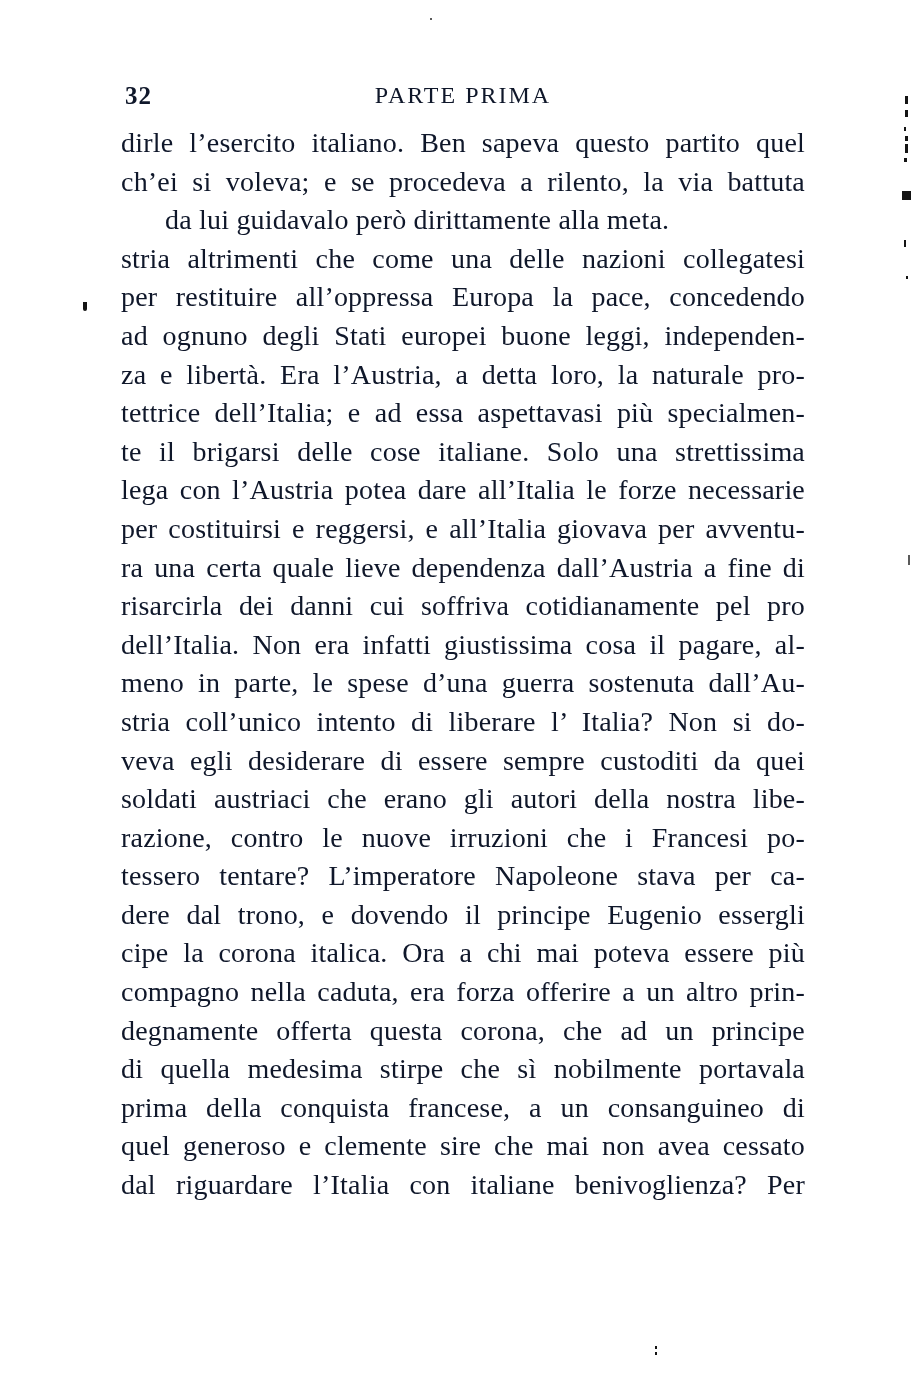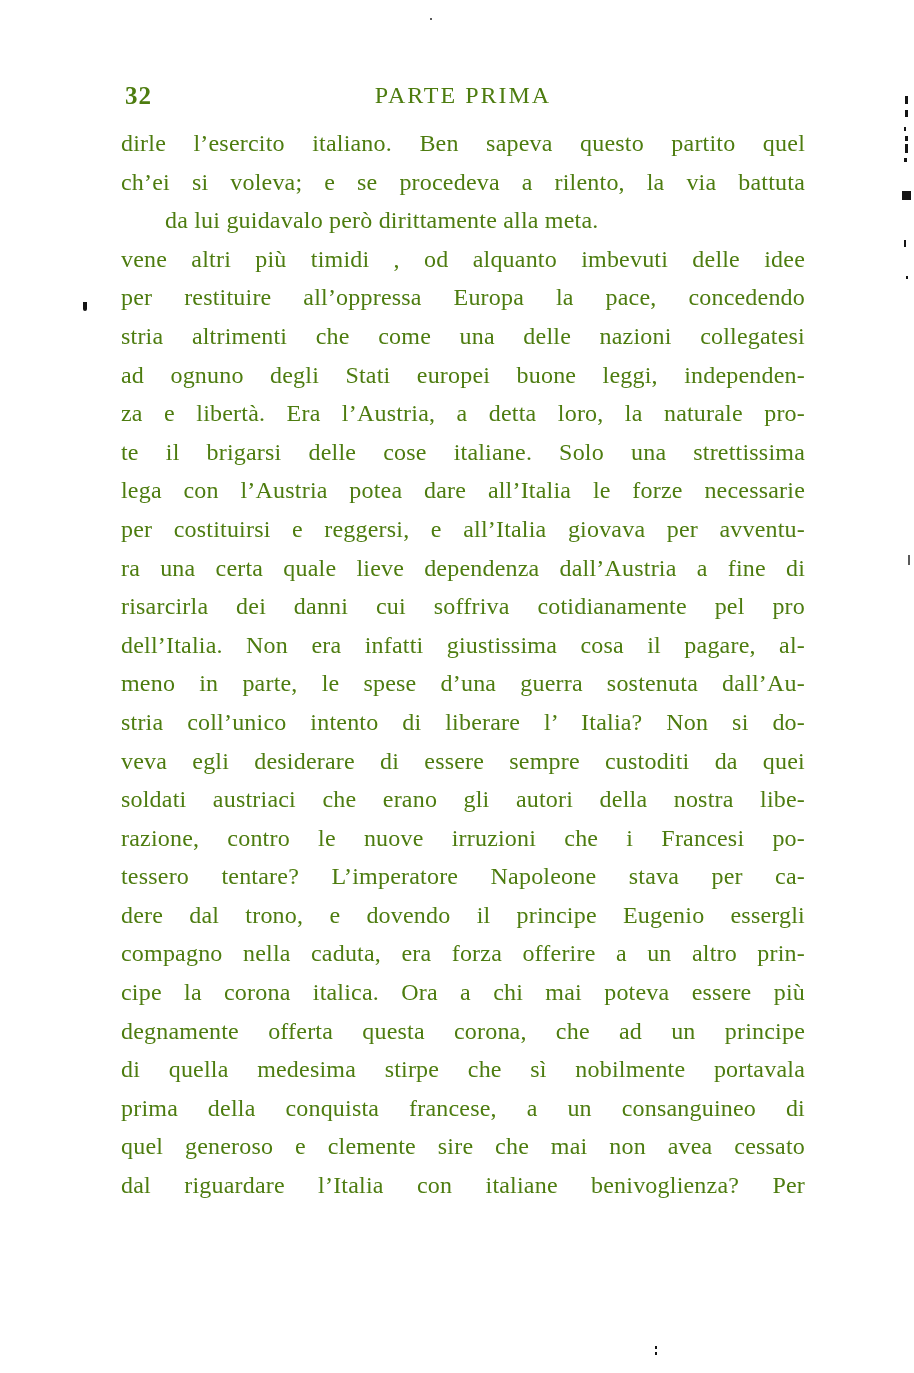--- a/index.html
+++ b/index.html
@@ -7,21 +7,21 @@
     padding: 0;
     background: #ffffff;
   }
   .page {
     position: relative;
     width: 914px;
     height: 1373px;
     background: #ffffff;
     overflow: hidden;
     font-family: "Liberation Serif", serif;
-    color: #4d7c0f;
+    color: #0f172a;
   }
   .running-head {
     position: absolute;
     top: 82px;
     left: 121px;
     width: 684px;
     height: 30px;
   }
   .folio {
     position: absolute;
@@ -40,21 +40,21 @@
   }
   .body-text {
     position: absolute;
     top: 124px;
     left: 121px;
     width: 684px;
   }
   .line {
     height: 38.6px;
     line-height: 38.6px;
-    font-size: 24px;
+    font-size: 28px;
     letter-spacing: 0.2px;
     white-space: normal;
     text-align: justify;
     text-align-last: justify;
     overflow: visible;
   }
   .line.end-par {
     text-align-last: left;
     margin-left: 44px;
   }
@@ -74,40 +74,40 @@
 
   <div class="running-head">
     <span class="folio">32</span>
     <div class="head-title">PARTE PRIMA</div>
   </div>
 
   <div class="body-text">
     <div class="line">dirle l’esercito italiano. Ben sapeva questo partito quel</div>
     <div class="line">ch’ei si voleva; e se procedeva a rilento, la via battuta</div>
     <div class="line end-par">da lui guidavalo però dirittamente alla meta.</div>
-    <div class="line">vene altri più timidi , od alquanto imbevuti delle idee</div>
+    <div class="line">stria altrimenti che come una delle nazioni collegatesi</div>
     <div class="line">per restituire all’oppressa Europa la pace, concedendo</div>
-    <div class="line">stria altrimenti che come una delle nazioni collegatesi</div>
     <div class="line">ad ognuno degli Stati europei buone leggi, independen-</div>
     <div class="line">za e libertà. Era l’Austria, a detta loro, la naturale pro-</div>
+    <div class="line">tettrice dell’Italia; e ad essa aspettavasi più specialmen-</div>
     <div class="line">te il brigarsi delle cose italiane. Solo una strettissima</div>
     <div class="line">lega con l’Austria potea dare all’Italia le forze necessarie</div>
     <div class="line">per costituirsi e reggersi, e all’Italia giovava per avventu-</div>
     <div class="line">ra una certa quale lieve dependenza dall’Austria a fine di</div>
     <div class="line">risarcirla dei danni cui soffriva cotidianamente pel pro</div>
     <div class="line">dell’Italia. Non era infatti giustissima cosa il pagare, al-</div>
     <div class="line">meno in parte, le spese d’una guerra sostenuta dall’Au-</div>
     <div class="line">stria coll’unico intento di liberare l’ Italia? Non si do-</div>
     <div class="line">veva egli desiderare di essere sempre custoditi da quei</div>
     <div class="line">soldati austriaci che erano gli autori della nostra libe-</div>
     <div class="line">razione, contro le nuove irruzioni che i Francesi po-</div>
     <div class="line">tessero tentare? L’imperatore Napoleone stava per ca-</div>
     <div class="line">dere dal trono, e dovendo il principe Eugenio essergli</div>
+    <div class="line">cipe la corona italica. Ora a chi mai poteva essere più</div>
     <div class="line">compagno nella caduta, era forza offerire a un altro prin-</div>
-    <div class="line">cipe la corona italica. Ora a chi mai poteva essere più</div>
     <div class="line">degnamente offerta questa corona, che ad un principe</div>
     <div class="line">di quella medesima stirpe che sì nobilmente portavala</div>
     <div class="line">prima della conquista francese, a un consanguineo di</div>
     <div class="line">quel generoso e clemente sire che mai non avea cessato</div>
     <div class="line">dal riguardare l’Italia con italiane benivoglienza? Per</div>
   </div>
 
   <div class="artifact" style="left:905px; top:96px;  width:3px; height:8px;"></div>
   <div class="artifact" style="left:905px; top:110px; width:3px; height:7px;"></div>
   <div class="artifact" style="left:904px; top:127px; width:2px; height:4px;"></div>

